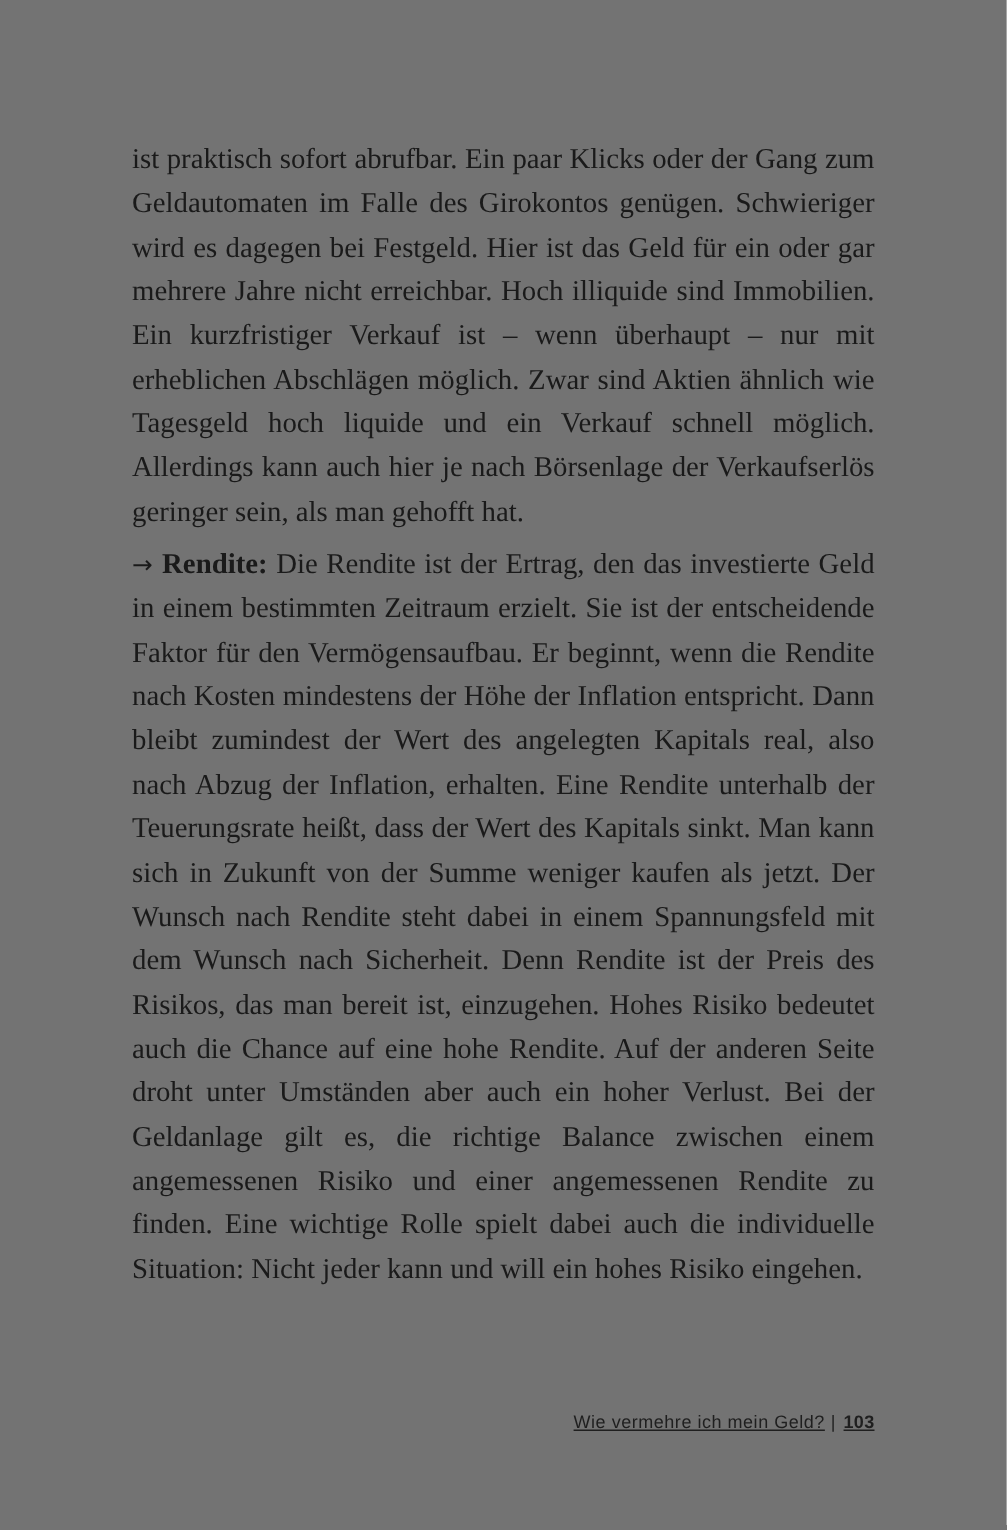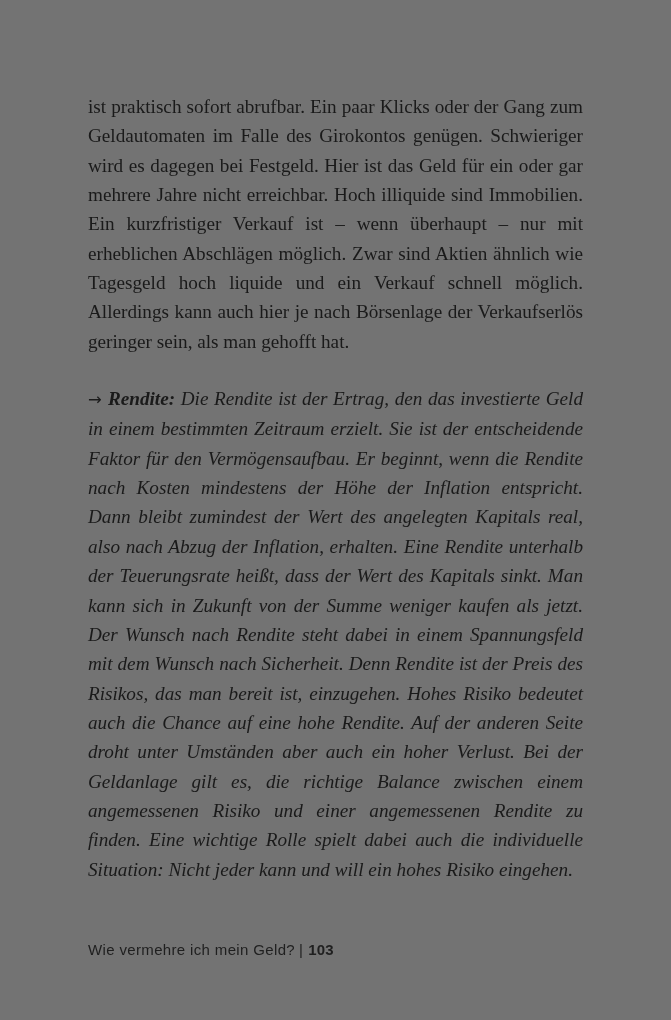--- a/index.html
+++ b/index.html
@@ -38,46 +38,46 @@
     font-size: 19.2px;
     line-height: 29.35px;
     text-align: justify;
     text-justify: inter-word;
     color: #1a1a1a;
     hyphens: none;
     word-spacing: 0px;
   }
 
   p.body-par + p.body-par {
-    margin-top: 28px;
-    font-style: italic;
+    margin-top: 6px;
   }
 
   .lead-arrow {
     font-family: "DejaVu Sans", "Liberation Sans", sans-serif;
     font-size: 16.5px;
     font-weight: 400;
     letter-spacing: 0.5px;
   }
 
   .lead-term {
     font-weight: 700;
   }
 
   .footer {
     position: absolute;
     left: 88px;
     top: 941px;
     width: 495px;
-    text-align: left;
+    text-align: right;
     font-family: "Liberation Sans", "DejaVu Sans", sans-serif;
-    font-size: 15px;
+    font-size: 12px;
     letter-spacing: 0.35px;
     color: #1f1f1f;
     white-space: nowrap;
+    text-decoration: underline;
   }
   .footer-sep {
     display: inline-block;
     padding: 0 5px 0 4px;
     color: #1f1f1f;
   }
   .footer-page {
     font-weight: 700;
     letter-spacing: 0.2px;
   }

